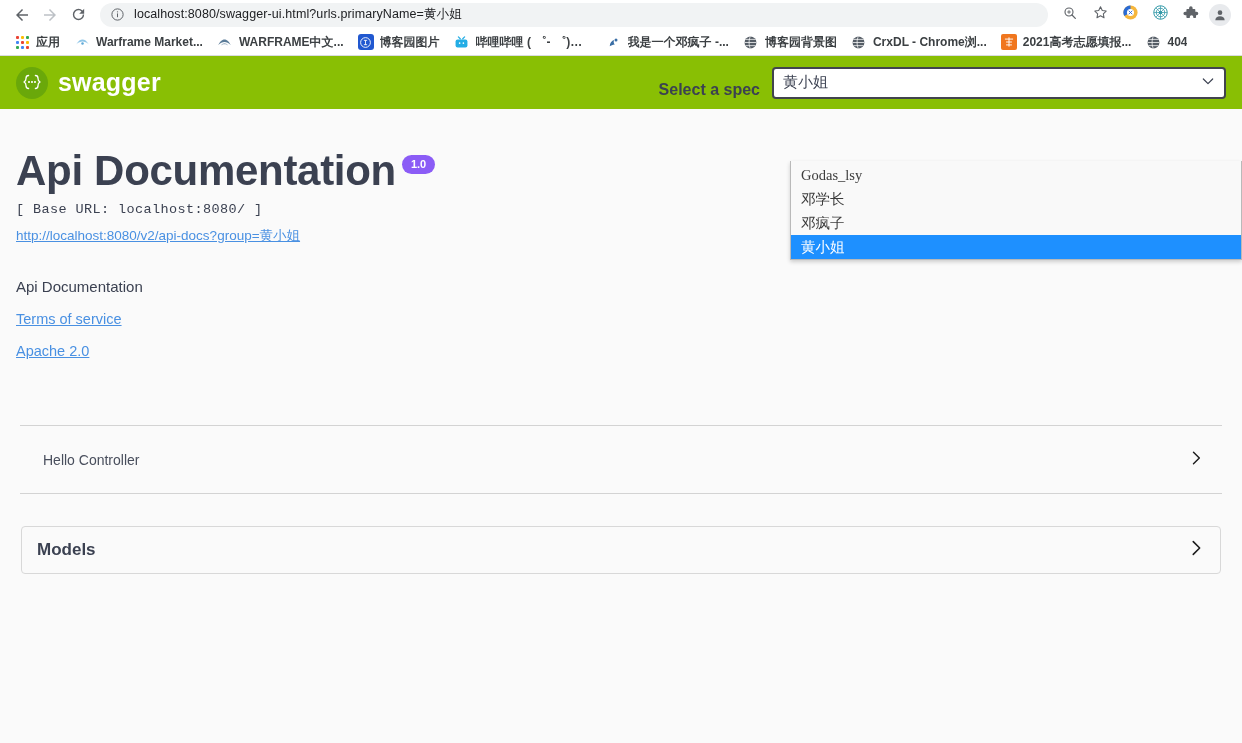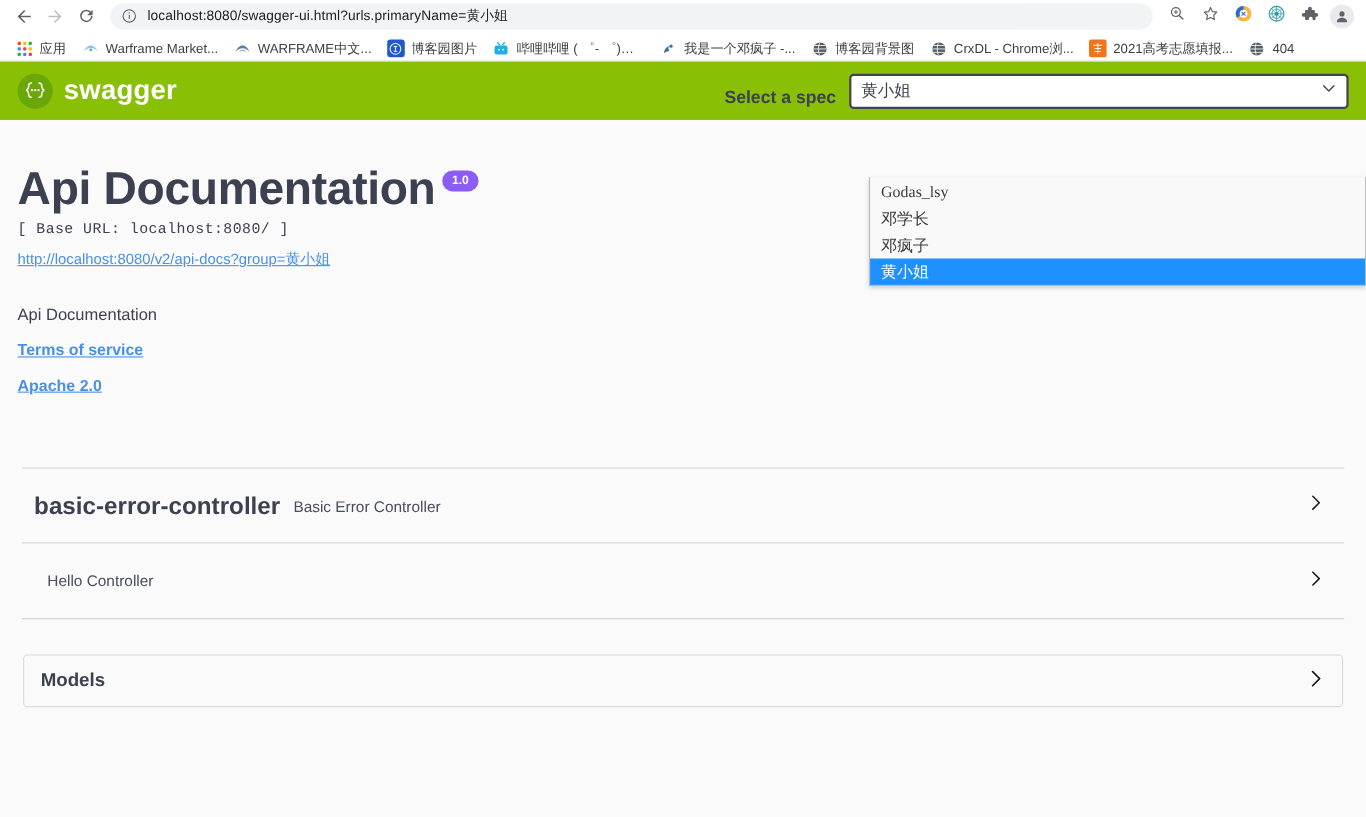--- a/index.html
+++ b/index.html
@@ -59,25 +59,26 @@
   .profile-circle {
     width: 22px; height: 22px; border-radius: 50%;
     background: #e8eaed;
     display: flex; align-items: center; justify-content: center;
   }
 
   
   .bookmarks {
     height: 27px;
     display: flex;
-    align-items: flex-end;
+    align-items: center;
     padding: 0 7px;
     background: #ffffff;
     border-bottom: 1px solid #dadce0;
     overflow: hidden;
+    font-weight: bold;
   }
   .bm {
     display: flex;
     align-items: center;
     height: 22px;
     padding: 0 7px;
     border-radius: 4px;
     flex: 0 0 auto;
     max-width: 152px;
   }
@@ -226,21 +227,20 @@
     font-size: 15px;
     color: #3b4151;
     margin-top: 33px;
   }
   .meta-link {
     display: block;
     font-size: 14.5px;
     color: #4990e2;
     text-decoration: underline;
     margin-top: 16px;
-    font-weight: bold;
   }
 
   .tags-wrap { margin-top: 66px; }
   .tag-section {
     border-bottom: 1px solid #d3d3d3;
     padding: 0 16px 0 11px;
     height: 69px;
     display: flex;
     align-items: center;
   }
@@ -525,29 +525,20 @@
       </div>
       <div class="base-url">[ Base URL: localhost:8080/ ]</div>
       <a class="docs-link" href="#">http://localhost:8080/v2/api-docs?group=黄小姐</a>
       <div class="desc">Api Documentation</div>
       <a class="meta-link" href="#">Terms of service</a>
       <a class="meta-link" href="#">Apache 2.0</a>
     </div>
 
     <div class="tags-wrap">
       <div class="tag-section">
-        <span class="tag-name">basic-error-controller</span>
-        <span class="tag-desc">Basic Error Controller</span>
-        <span class="expand-chev">
-          <svg width="20" height="20" viewBox="0 0 24 24">
-              <path d="M9 5l7 7-7 7" fill="none" stroke="#1b1b1b" stroke-width="1.7" stroke-linecap="round" stroke-linejoin="round"></path>
-            </svg>
-        </span>
-      </div>
-      <div class="tag-section">
         <span class="tag-desc">Hello Controller</span>
         <span class="expand-chev">
           <svg width="20" height="20" viewBox="0 0 24 24">
               <path d="M9 5l7 7-7 7" fill="none" stroke="#1b1b1b" stroke-width="1.7" stroke-linecap="round" stroke-linejoin="round"></path>
             </svg>
         </span>
       </div>
     </div>
 
     <div class="models-block">

